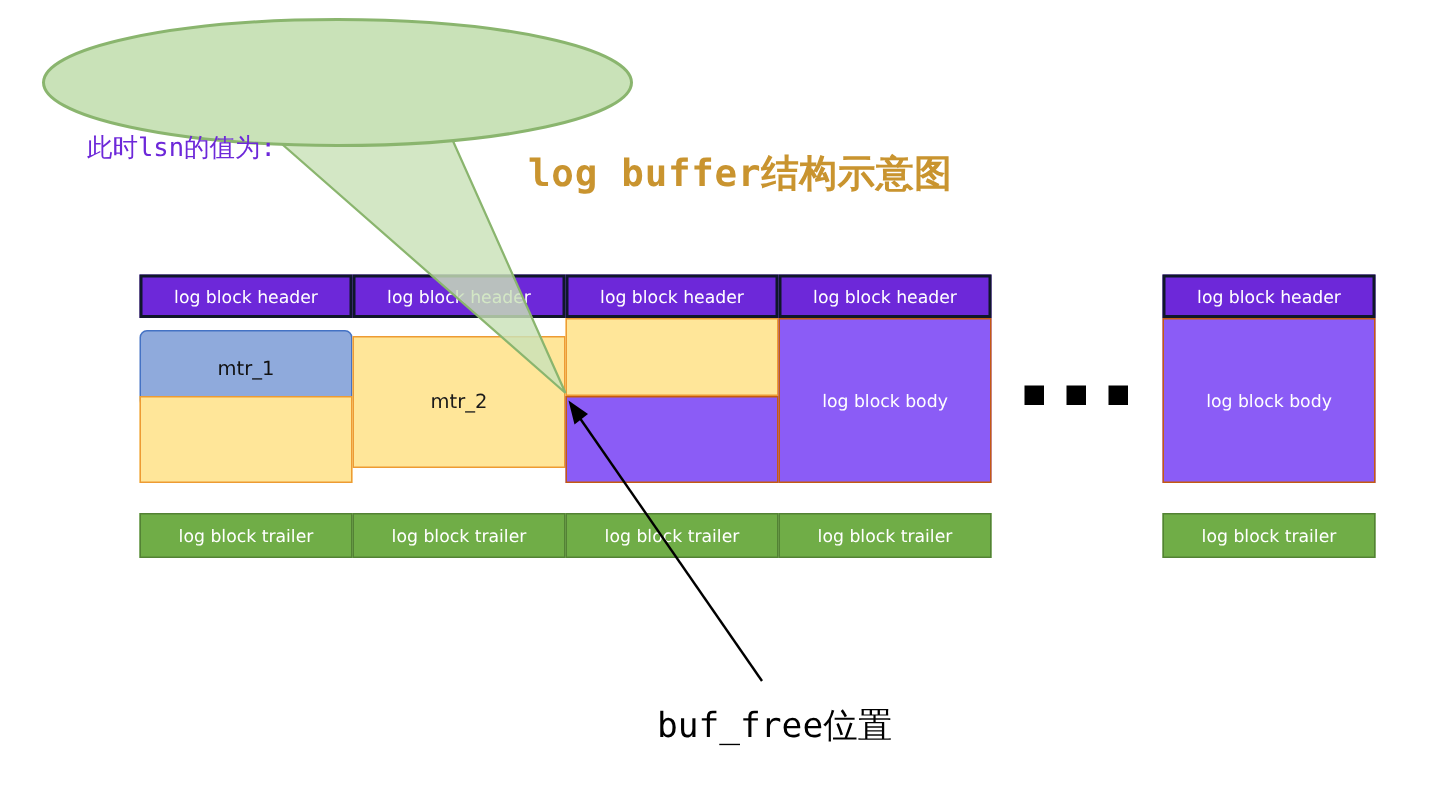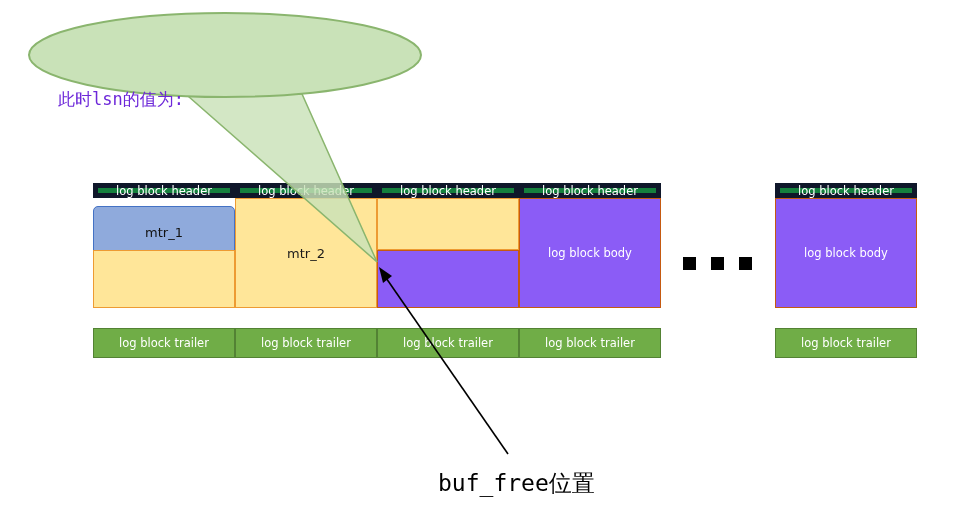--- a/index.html
+++ b/index.html
@@ -1,21 +1,21 @@
 <!DOCTYPE html>
 <html><head>
 <meta charset="utf-8">
 <style>
   html,body{margin:0;padding:0;background:#ffffff;}
   .stage{position:relative;width:957px;height:523px;background:#ffffff;font-family:"DejaVu Sans",sans-serif;overflow:hidden;}
 
   
   .block{position:absolute;top:183px;width:142px;}
   .cell{box-sizing:border-box;width:100%;display:flex;align-items:center;justify-content:center;text-align:center;}
-  .hdr{height:15px;background:#15803d;border:5px solid #0f172a;color:#ffffff;font-size:11.5px;}
+  .hdr{height:29px;background:#6d28d9;border:2px solid #0f172a;color:#ffffff;font-size:11.5px;}
   .trl{height:30px;background:#70AD47;border:1px solid #538234;color:#ffffff;font-size:11.5px;margin-top:20px;}
   .bodywrap{position:relative;width:100%;height:110px;box-sizing:border-box;}
   .abs{position:absolute;box-sizing:border-box;display:flex;align-items:center;justify-content:center;}
   .orange{background:#8b5cf6;border:1px solid #C55A11;color:#ffffff;font-size:11.5px;}
   .yellow{background:#FFE699;border:1.5px solid #ED9B33;color:#1a1a1a;font-size:13px;}
   .mtr1{background:#8FAADC;border:1.5px solid #4472C4;border-radius:5px;color:#111111;font-size:13px;}
 
   
   .overlay{position:absolute;left:0;top:0;width:957px;height:523px;pointer-events:none;}
   .callout-text{position:absolute;left:58px;top:29px;font-family:"DejaVu Sans Mono",monospace;font-size:17px;color:#6d28d9;line-height:28px;white-space:pre;}
@@ -36,21 +36,21 @@
         <span>mtr_1</span>
       </div>
       <div class="abs yellow" style="left:0;top:52px;width:142px;height:58px"></div>
     </div>
     <div class="cell trl">log block trailer</div>
   </div>
 
   <div class="block" style="left:235px">
     <div class="cell hdr">log block header</div>
     <div class="bodywrap">
-      <div class="abs yellow" style="left:0;top:0;width:142px;height:110px">
+      <div class="abs yellow" style="left:0;top:12px;width:142px;height:88px">
         <span>mtr_2</span>
       </div>
     </div>
     <div class="cell trl">log block trailer</div>
   </div>
 
   <div class="block" style="left:377px">
     <div class="cell hdr">log block header</div>
     <div class="bodywrap">
       <div class="abs yellow" style="left:0;top:0;width:142px;height:52px"></div>
@@ -89,16 +89,17 @@
     <polygon points="172,82 302,94 377,262" fill="rgba(201,226,184,0.82)" stroke="#8AB56E" stroke-width="1.5"></polygon>
     <ellipse cx="225" cy="55" rx="196" ry="42" fill="#C9E2B8" stroke="#8AB56E" stroke-width="2"></ellipse>
     <line x1="508" y1="454" x2="384" y2="275" stroke="#000000" stroke-width="1.6"></line>
     <polygon points="379,267 383,283 392,276" fill="#000000"></polygon>
   </svg>
 
   <div class="callout-text">
     <div>此时lsn的值为:</div>
   </div>
 
+  <div class="title">log buffer结构示意图</div>
 
   <div class="buf-label">buf_free位置</div>
 
 </div>
 
 </body></html>

